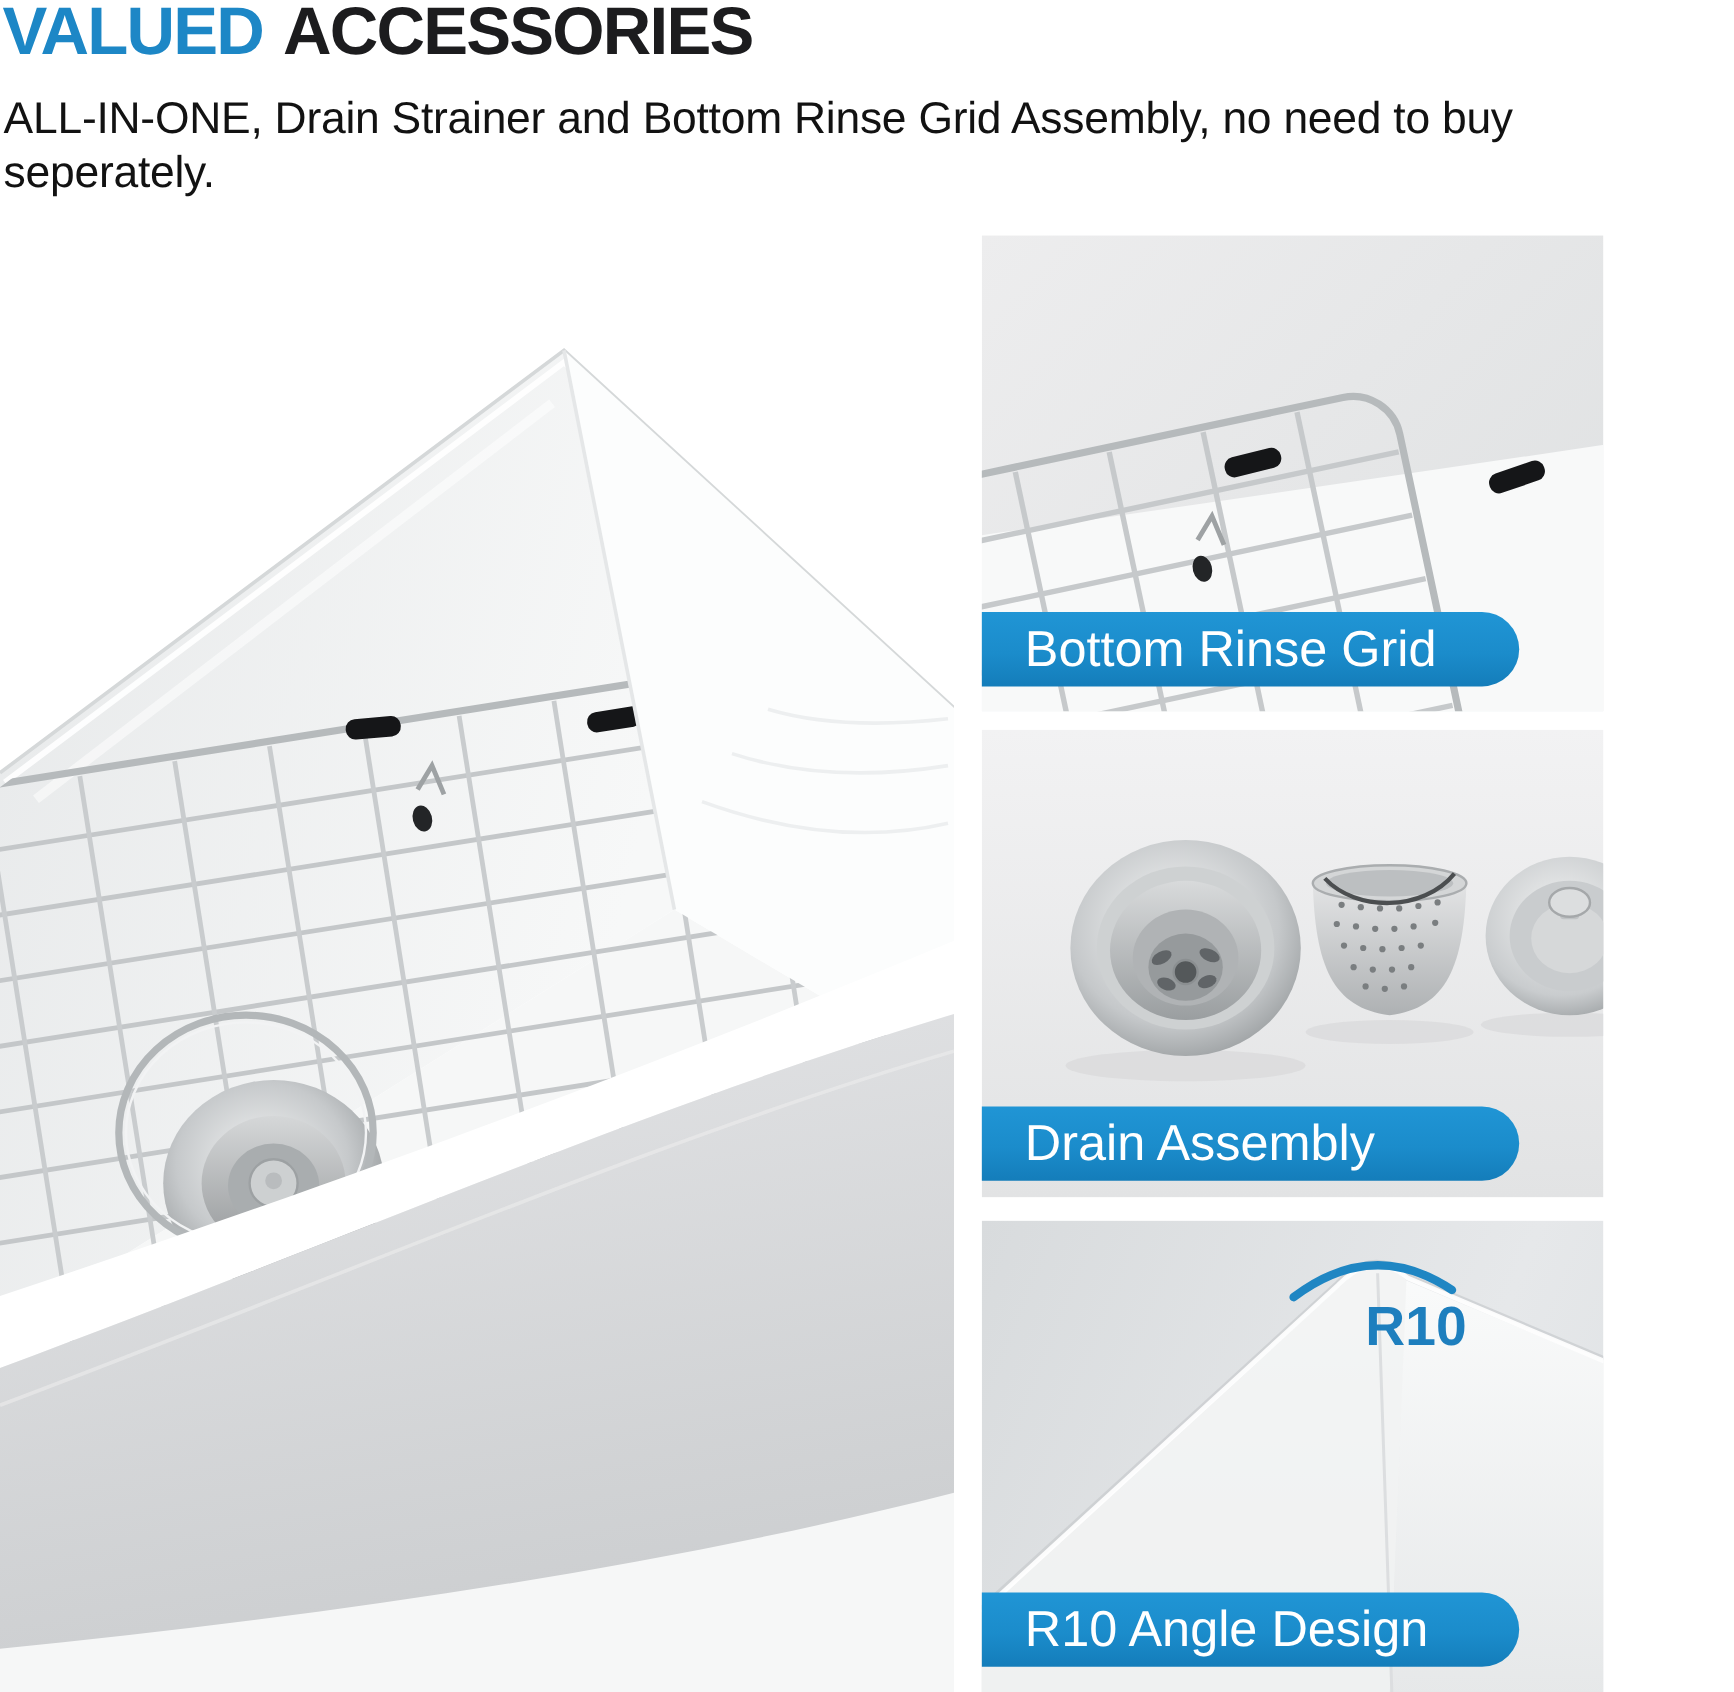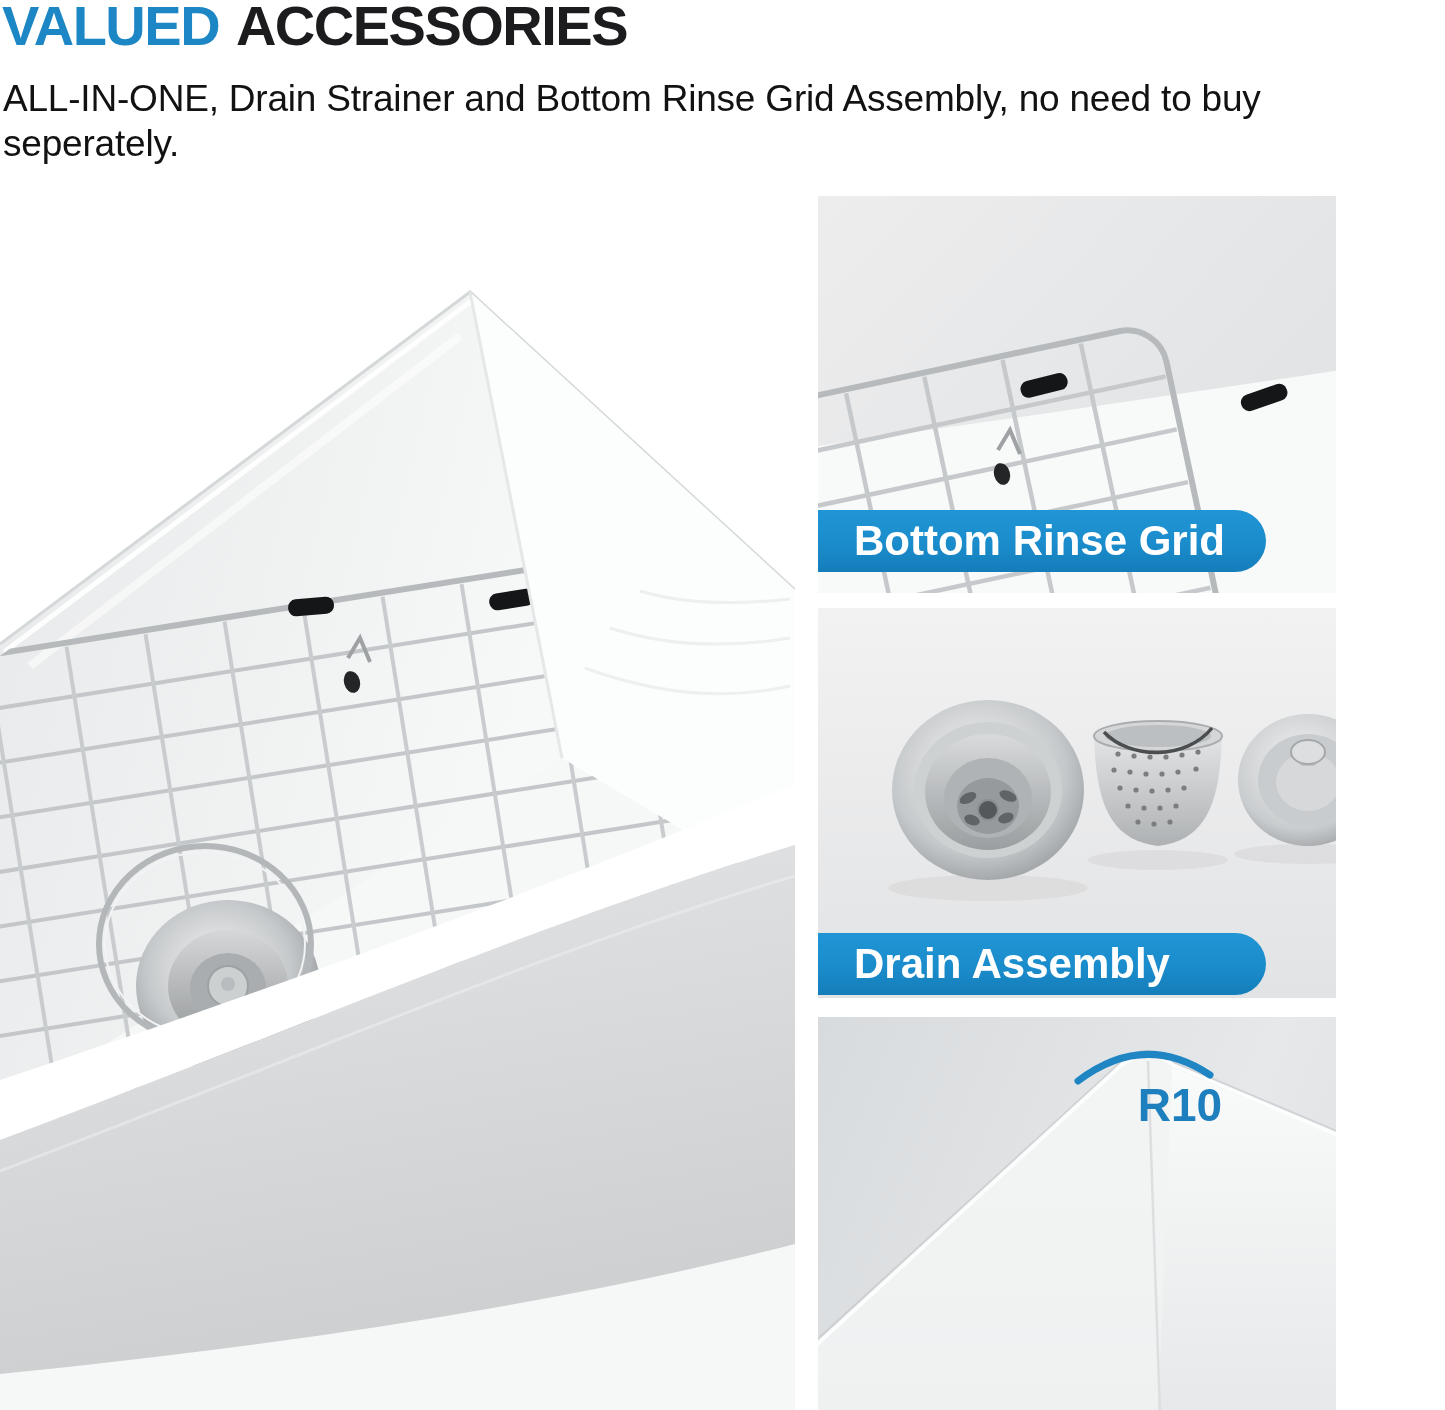--- a/index.html
+++ b/index.html
@@ -14,23 +14,23 @@
             color:#121212;letter-spacing:-0.2px;}
   
   .photo{position:absolute;overflow:hidden;}
   .main-photo{left:0;top:196px;width:795px;height:1214px;}
   .panel1{left:818px;top:196px;width:627px;height:397px;}
   .panel2{left:818px;top:608px;width:627px;height:390px;}
   .panel3{left:818px;top:1017px;width:627px;height:393px;}
   
   .pill{position:absolute;left:0;width:448px;height:62px;box-sizing:border-box;
         background:linear-gradient(180deg,#2095d5 0%,#1b8ccb 55%,#147dba 100%);
-        border-radius:0 31px 31px 0;color:#ffffff;font-size:42px;font-weight:bold;
+        border-radius:0 31px 31px 0;color:#ffffff;font-size:42px;font-weight:normal;
         line-height:62px;padding-left:36px;white-space:nowrap;}
-  .pill1{bottom:21px;} .pill2{bottom:3px;} .pill3{bottom:21px;}
+  .pill1{bottom:21px;} .pill2{bottom:14px;} .pill3{bottom:21px;}
   svg{display:block;}
 </style>
 </head>
 <body>
 
 <div class="canvas">
 
   <div class="title">
     <span class="hl">VALUED</span><span class="rest">ACCESSORIES</span>
   </div>
@@ -275,15 +275,16 @@
       <g>
         <path d="M-4,326 L296,52 Q326,20 356,46 L631,162" stroke="#c8cbcd" stroke-width="3" fill="none" opacity="0.7"></path>
         <path d="M-4,330 L298,56 Q326,26 354,50 L631,166 L631,397 L-4,397 Z" fill="url(#p3Wedge)"></path>
         <path d="M-4,330 L298,56 Q326,26 354,50 L340,397 L-4,397 Z" fill="#f1f2f3" opacity="0.8"></path>
         <path d="M-2,328 L297,54 Q326,24 355,48 L629,164" stroke="#ffffff" stroke-width="4" fill="none" opacity="0.9"></path>
         <path d="M330,44 C334,150 338,270 342,397" stroke="#dcdee0" stroke-width="2.5" fill="none"></path>
       </g>
       <path d="M260,64 Q326,14 392,58" stroke="#1f86c3" stroke-width="7" fill="none" stroke-linecap="round"></path>
       <text x="362" y="104" text-anchor="middle" font-size="46" font-weight="bold" fill="#1e7fbe" font-family="Liberation Sans, sans-serif">R10</text>
     </svg>
+    <div class="pill pill3">R10 Angle Design</div>
   </div>
 
 </div>
 
 </body></html>

